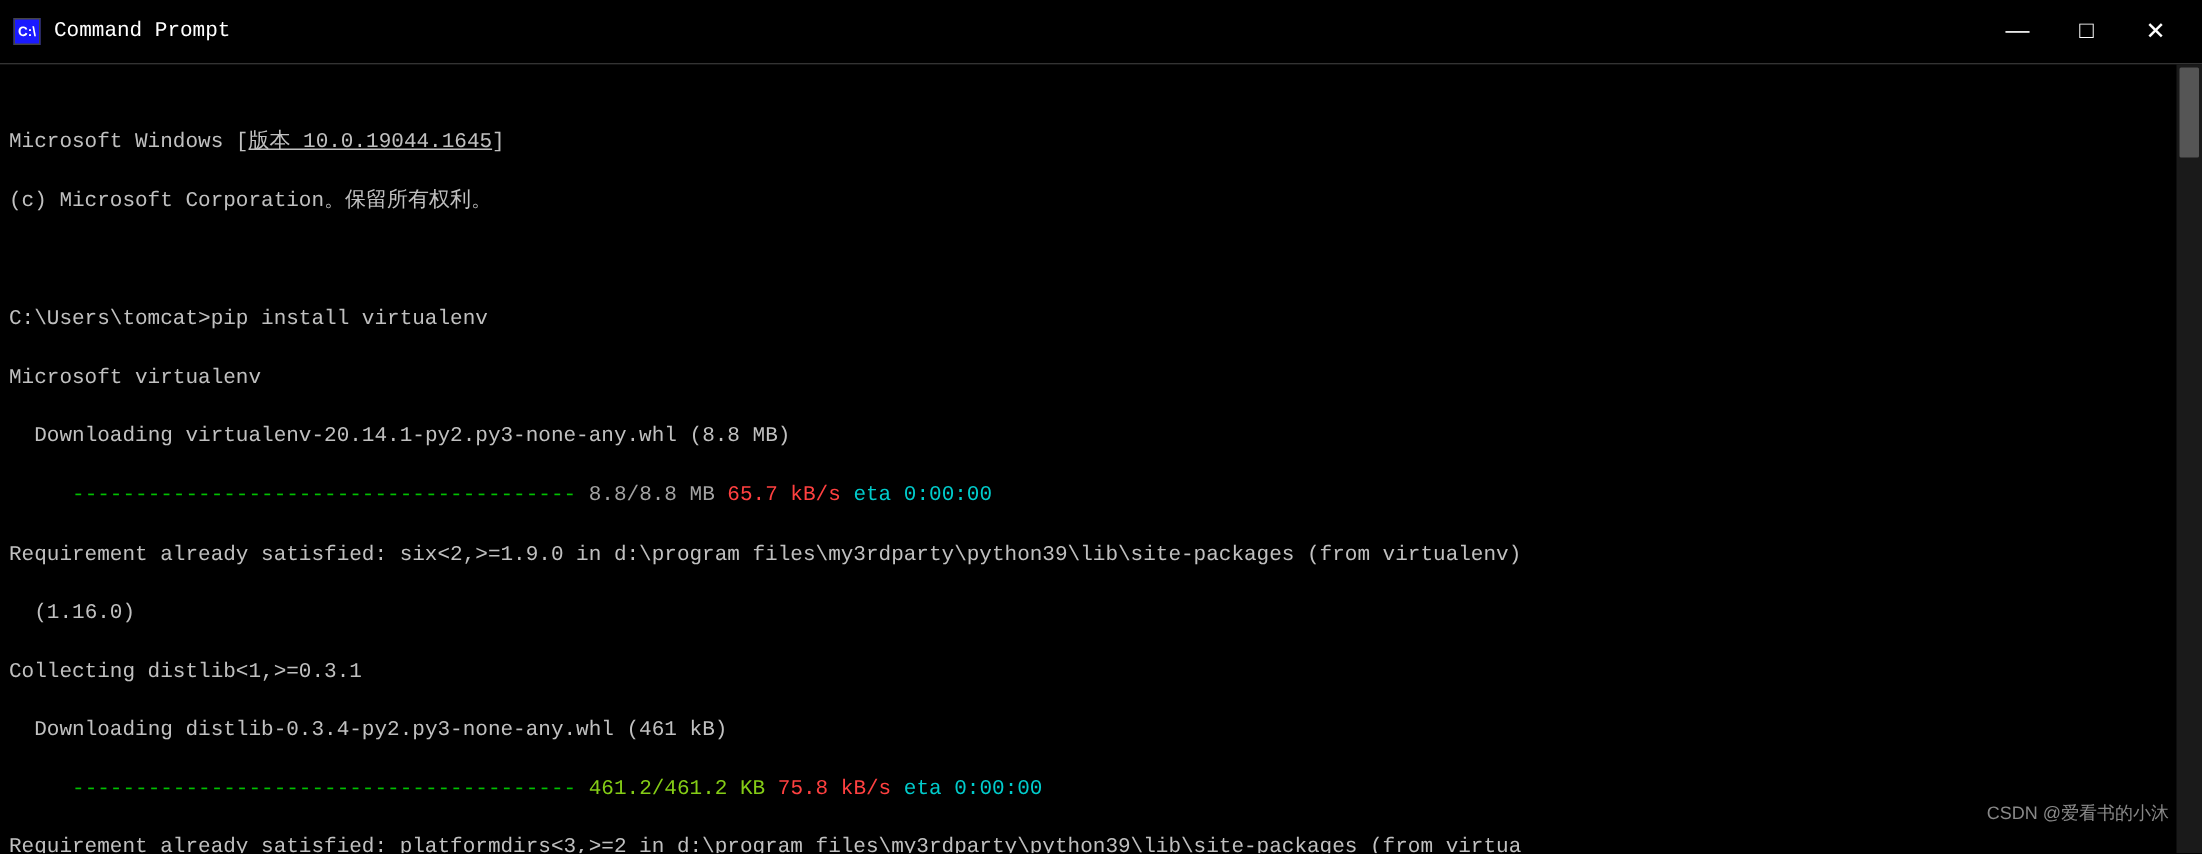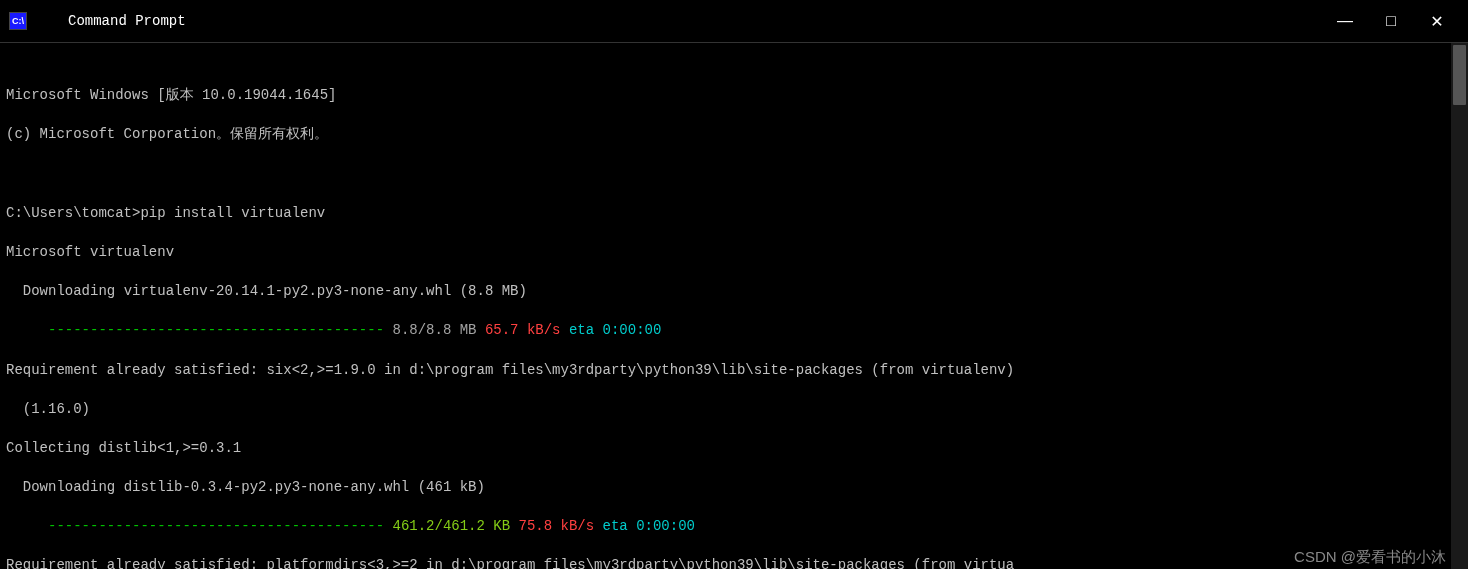--- a/index.html
+++ b/index.html
@@ -53,21 +53,20 @@
       font-size: 9px;
       color: #fff;
       font-weight: bold;
       font-family: sans-serif;
     }
 
     .title-bar-title {
       flex: 1;
       font-size: 14px;
       color: #fff;
-      margin-left: 32px;
     }
 
     .title-bar-controls {
       display: flex;
       align-items: center;
       gap: 0;
     }
 
     .title-bar-btn {
       width: 46px;
@@ -115,24 +114,24 @@
       margin-top: 2px;
       border-radius: 1px;
     }
 
     .line {
       display: block;
     }
 
     .watermark {
       position: absolute;
-      bottom: 2px;
+      bottom: 18px;
       right: 22px;
       color: #888;
-      font-size: 15px;
+      font-size: 12px;
       font-family: sans-serif;
     }
   </style>
 </head>
 <body>
 
 <div class="window">
 
   <div class="title-bar">
     <div class="title-bar-icon">
@@ -141,21 +140,21 @@
     <span class="title-bar-title">Command Prompt</span>
     <div class="title-bar-controls">
       <button class="title-bar-btn">—</button>
       <button class="title-bar-btn">□</button>
       <button class="title-bar-btn close">✕</button>
     </div>
   </div>
 
   <div class="content-area">
     <div class="terminal" id="terminal">
-    <span class="line"><span style="color: rgb(192, 192, 192);">Microsoft Windows [</span><span style="color: rgb(192, 192, 192);">版本 10.0.19044.1645</span><span style="color: rgb(192, 192, 192);">]</span></span>
+    <span class="line"><span style="color: rgb(192, 192, 192);">Microsoft Windows [</span><span style="color: rgb(192, 192, 192); text-decoration: underline;">版本 10.0.19044.1645</span><span style="color: rgb(192, 192, 192);">]</span></span>
 <span class="line"><span style="color: rgb(192, 192, 192);">(c) Microsoft Corporation。保留所有权利。</span></span>
 <span class="line">&nbsp;</span>
 <span class="line"><span style="color: rgb(192, 192, 192);">C:\Users\tomcat&gt;pip install virtualenv</span></span>
 <span class="line"><span style="color: rgb(192, 192, 192);">Microsoft virtualenv</span></span>
 <span class="line"><span style="color: rgb(192, 192, 192);">  Downloading virtualenv-20.14.1-py2.py3-none-any.whl (8.8 MB)</span></span>
 <span class="line"><span style="color: rgb(0, 192, 0);">     ---------------------------------------- </span><span style="color: #a3a3a3;">8.8/8.8 MB </span><span style="color: rgb(255, 64, 64);">65.7 kB/s</span><span style="color: rgb(0, 204, 204);"> eta </span><span style="color: rgb(0, 204, 204);">0:00:00</span></span>
 <span class="line"><span style="color: rgb(192, 192, 192);">Requirement already satisfied: six&lt;2,&gt;=1.9.0 in d:\program files\my3rdparty\python39\lib\site-packages (from virtualenv)</span></span>
 <span class="line"><span style="color: rgb(192, 192, 192);">  (1.16.0)</span></span>
 <span class="line"><span style="color: rgb(192, 192, 192); margin-top: 31px;">Collecting distlib&lt;1,&gt;=0.3.1</span></span>
 <span class="line"><span style="color: rgb(192, 192, 192);">  Downloading distlib-0.3.4-py2.py3-none-any.whl (461 kB)</span></span>

